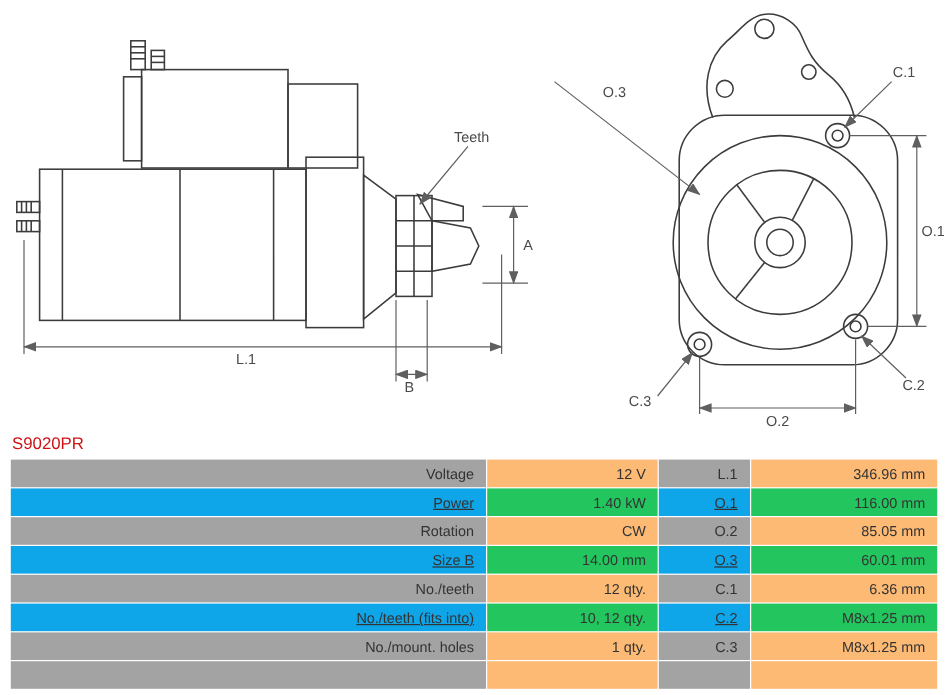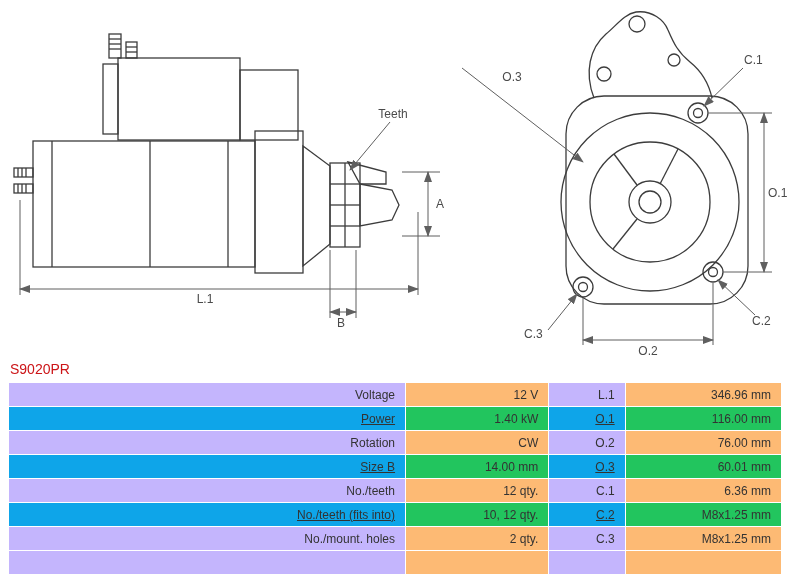--- a/index.html
+++ b/index.html
@@ -30,21 +30,21 @@
   table.specs td {
     height: 23px;
     font-size: 12px;
     color: #333333;
     text-align: right;
     padding: 0 10px 0 4px;
     overflow: hidden;
     white-space: nowrap;
     vertical-align: middle;
   }
-  tr.odd  td.lab { background: #c4b5fd; }
+  tr.odd  td.lab { background: #a3a3a3; }
   tr.odd  td.val { background: #fdba74; }
   tr.even td.lab { background: #0ea5e9; text-decoration: underline; }
   tr.even td.val { background: #22c55e; }
   svg text { font-family: "Liberation Sans", sans-serif; }
 </style>
 </head>
 <body>
 
 <svg class="drawing" width="790" height="358" viewBox="0 0 790 358" xmlns="http://www.w3.org/2000/svg">
   <defs>
@@ -187,21 +187,21 @@
     <tr class="even">
       <td class="lab">Power</td>
       <td class="val">1.40 kW</td>
       <td class="lab">O.1</td>
       <td class="val">116.00 mm</td>
     </tr>
     <tr class="odd">
       <td class="lab">Rotation</td>
       <td class="val">CW</td>
       <td class="lab">O.2</td>
-      <td class="val">76.00 mm</td>
+      <td class="val">85.05 mm</td>
     </tr>
     <tr class="even">
       <td class="lab">Size B</td>
       <td class="val">14.00 mm</td>
       <td class="lab">O.3</td>
       <td class="val">60.01 mm</td>
     </tr>
     <tr class="odd">
       <td class="lab">No./teeth</td>
       <td class="val">12 qty.</td>
@@ -209,21 +209,21 @@
       <td class="val">6.36 mm</td>
     </tr>
     <tr class="even">
       <td class="lab">No./teeth (fits into)</td>
       <td class="val">10, 12 qty.</td>
       <td class="lab">C.2</td>
       <td class="val">M8x1.25 mm</td>
     </tr>
     <tr class="odd">
       <td class="lab">No./mount. holes</td>
-      <td class="val">2 qty.</td>
+      <td class="val">1 qty.</td>
       <td class="lab">C.3</td>
       <td class="val">M8x1.25 mm</td>
     </tr>
     <tr class="odd">
       <td class="lab"></td>
       <td class="val"></td>
       <td class="lab"></td>
       <td class="val"></td>
     </tr>
   </tbody>

